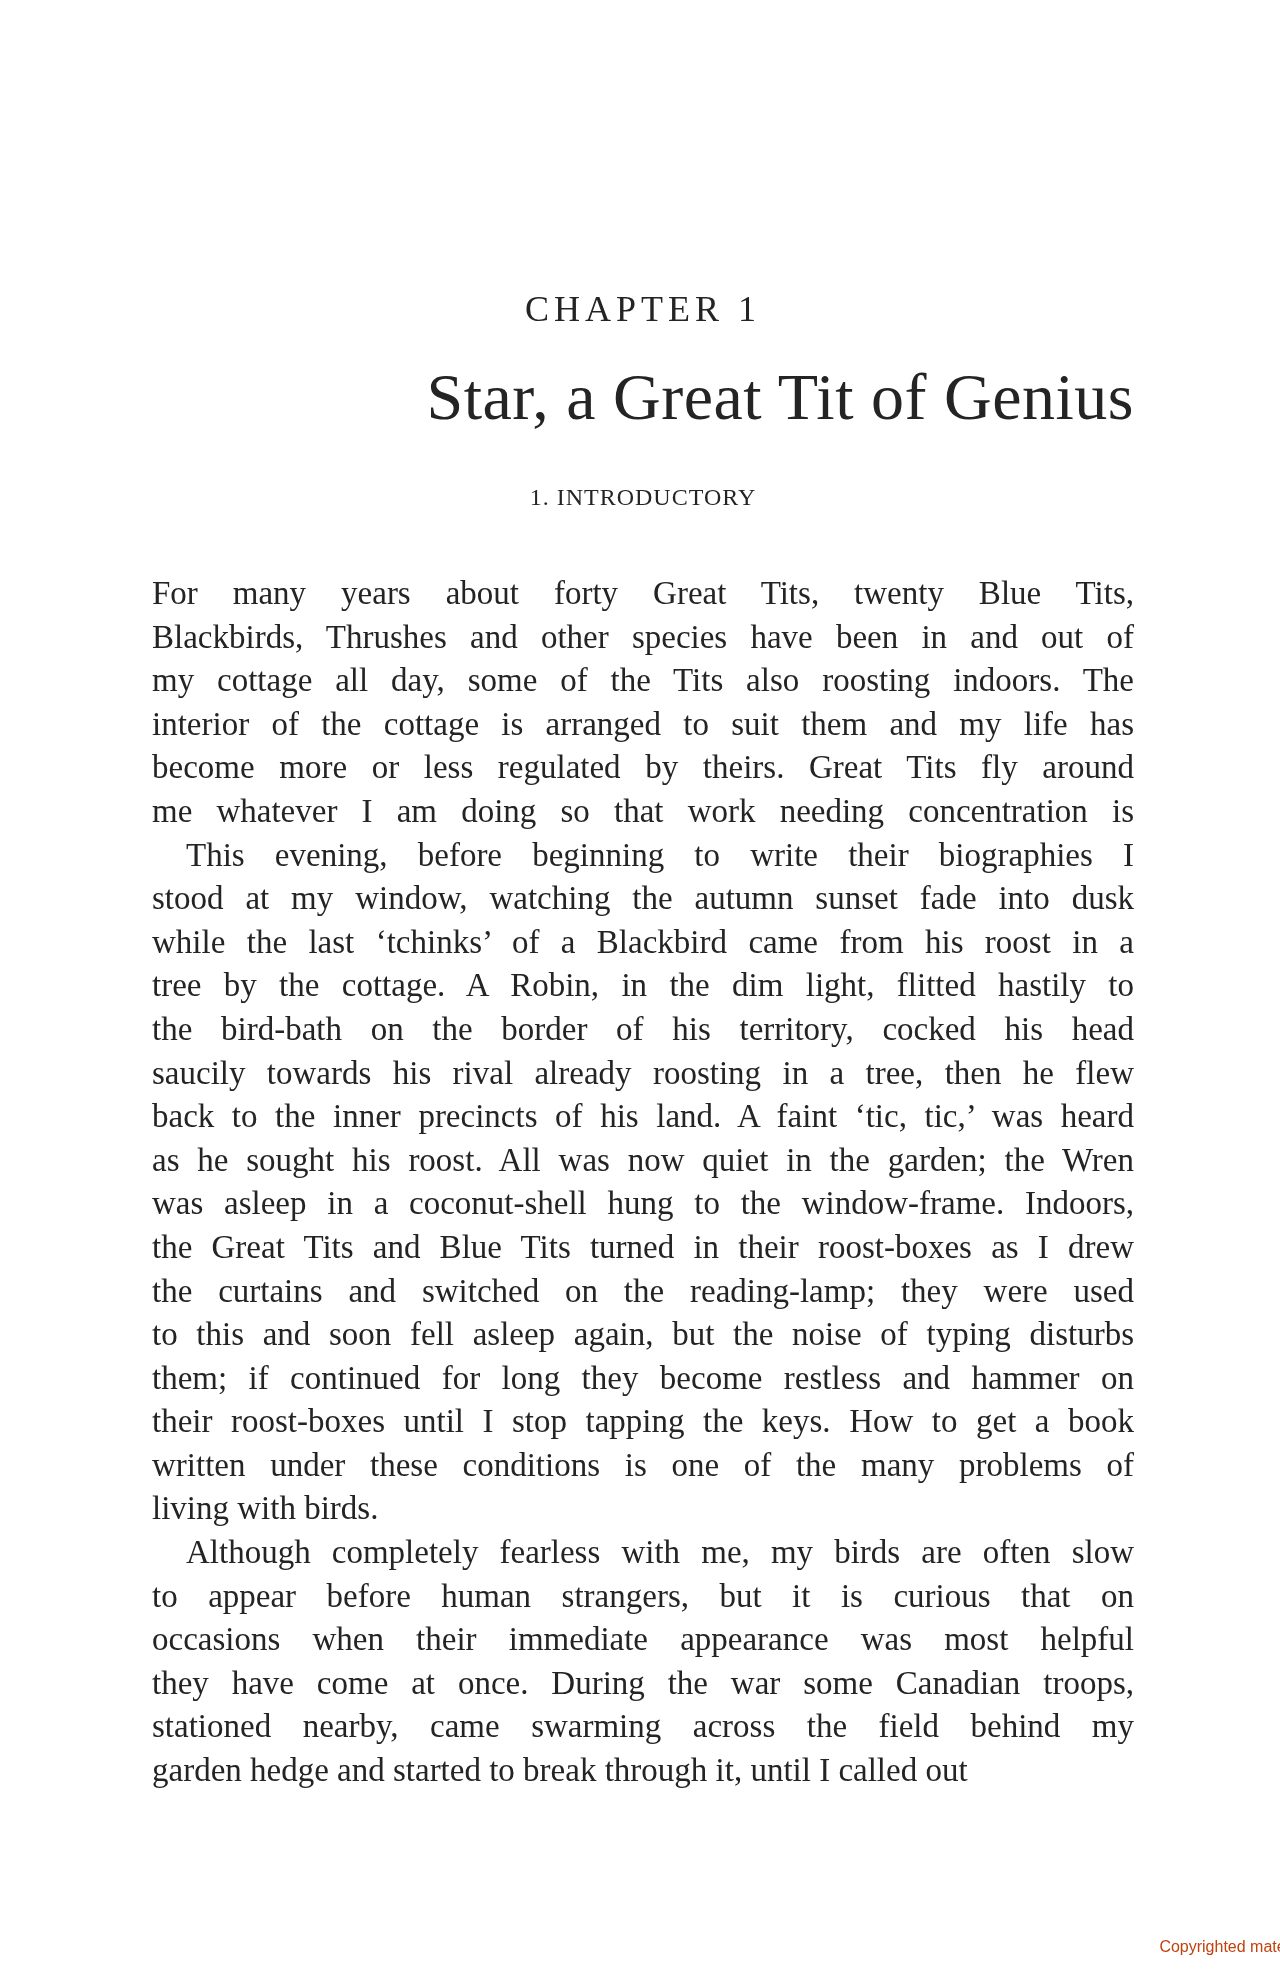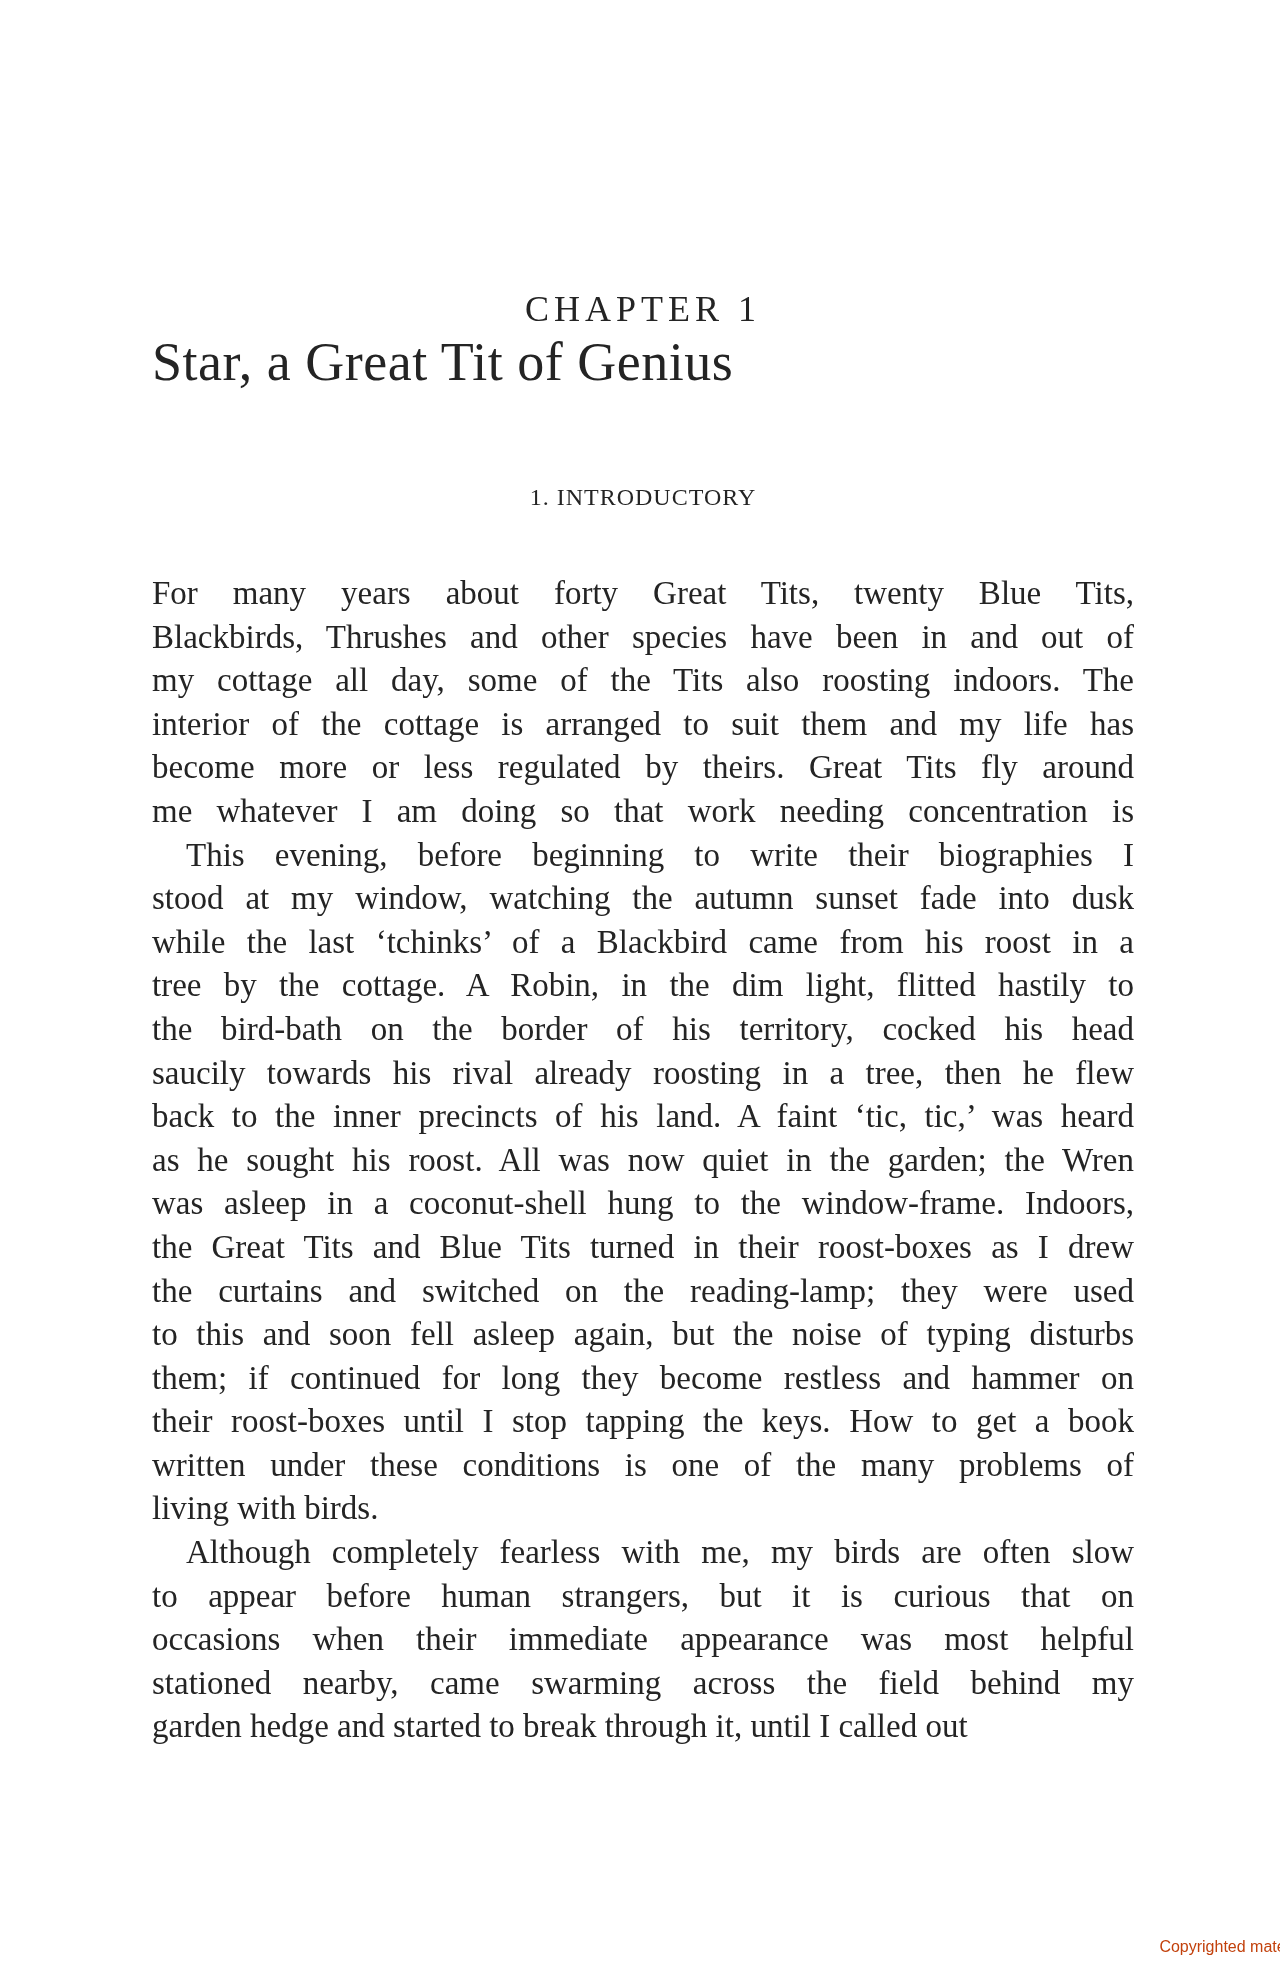--- a/index.html
+++ b/index.html
@@ -19,23 +19,23 @@
     width: 982px;
     top: 288px;
     text-align: center;
     font-size: 36px;
     letter-spacing: 5px;
   }
   .book-title {
     position: absolute;
     left: 108px;
     width: 982px;
-    top: 331px;
-    text-align: left;
-    font-size: 54px;
+    top: 359px;
+    text-align: right;
+    font-size: 66px;
     letter-spacing: 0.5px;
   }
   .section-heading {
     position: absolute;
     left: 108px;
     width: 982px;
     top: 484px;
     text-align: center;
     font-size: 24px;
     letter-spacing: 1px;
@@ -99,19 +99,20 @@
         <div class="line">to this and soon fell asleep again, but the noise of typing disturbs</div>
         <div class="line">them; if continued for long they become restless and hammer on</div>
         <div class="line">their roost-boxes until I stop tapping the keys. How to get a book</div>
         <div class="line">written under these conditions is one of the many problems of</div>
         <div class="line last">living with birds.</div>
       </div>
       <div class="para">
         <div class="line indent">Although completely fearless with me, my birds are often slow</div>
         <div class="line">to appear before human strangers, but it is curious that on</div>
         <div class="line">occasions when their immediate appearance was most helpful</div>
+        <div class="line">they have come at once. During the war some Canadian troops,</div>
         <div class="line">stationed nearby, came swarming across the field behind my</div>
         <div class="line last">garden hedge and started to break through it, until I called out</div>
       </div>
     </div>
 
   <div class="watermark">Copyrighted material</div>
 </div>
 
 </body></html>

